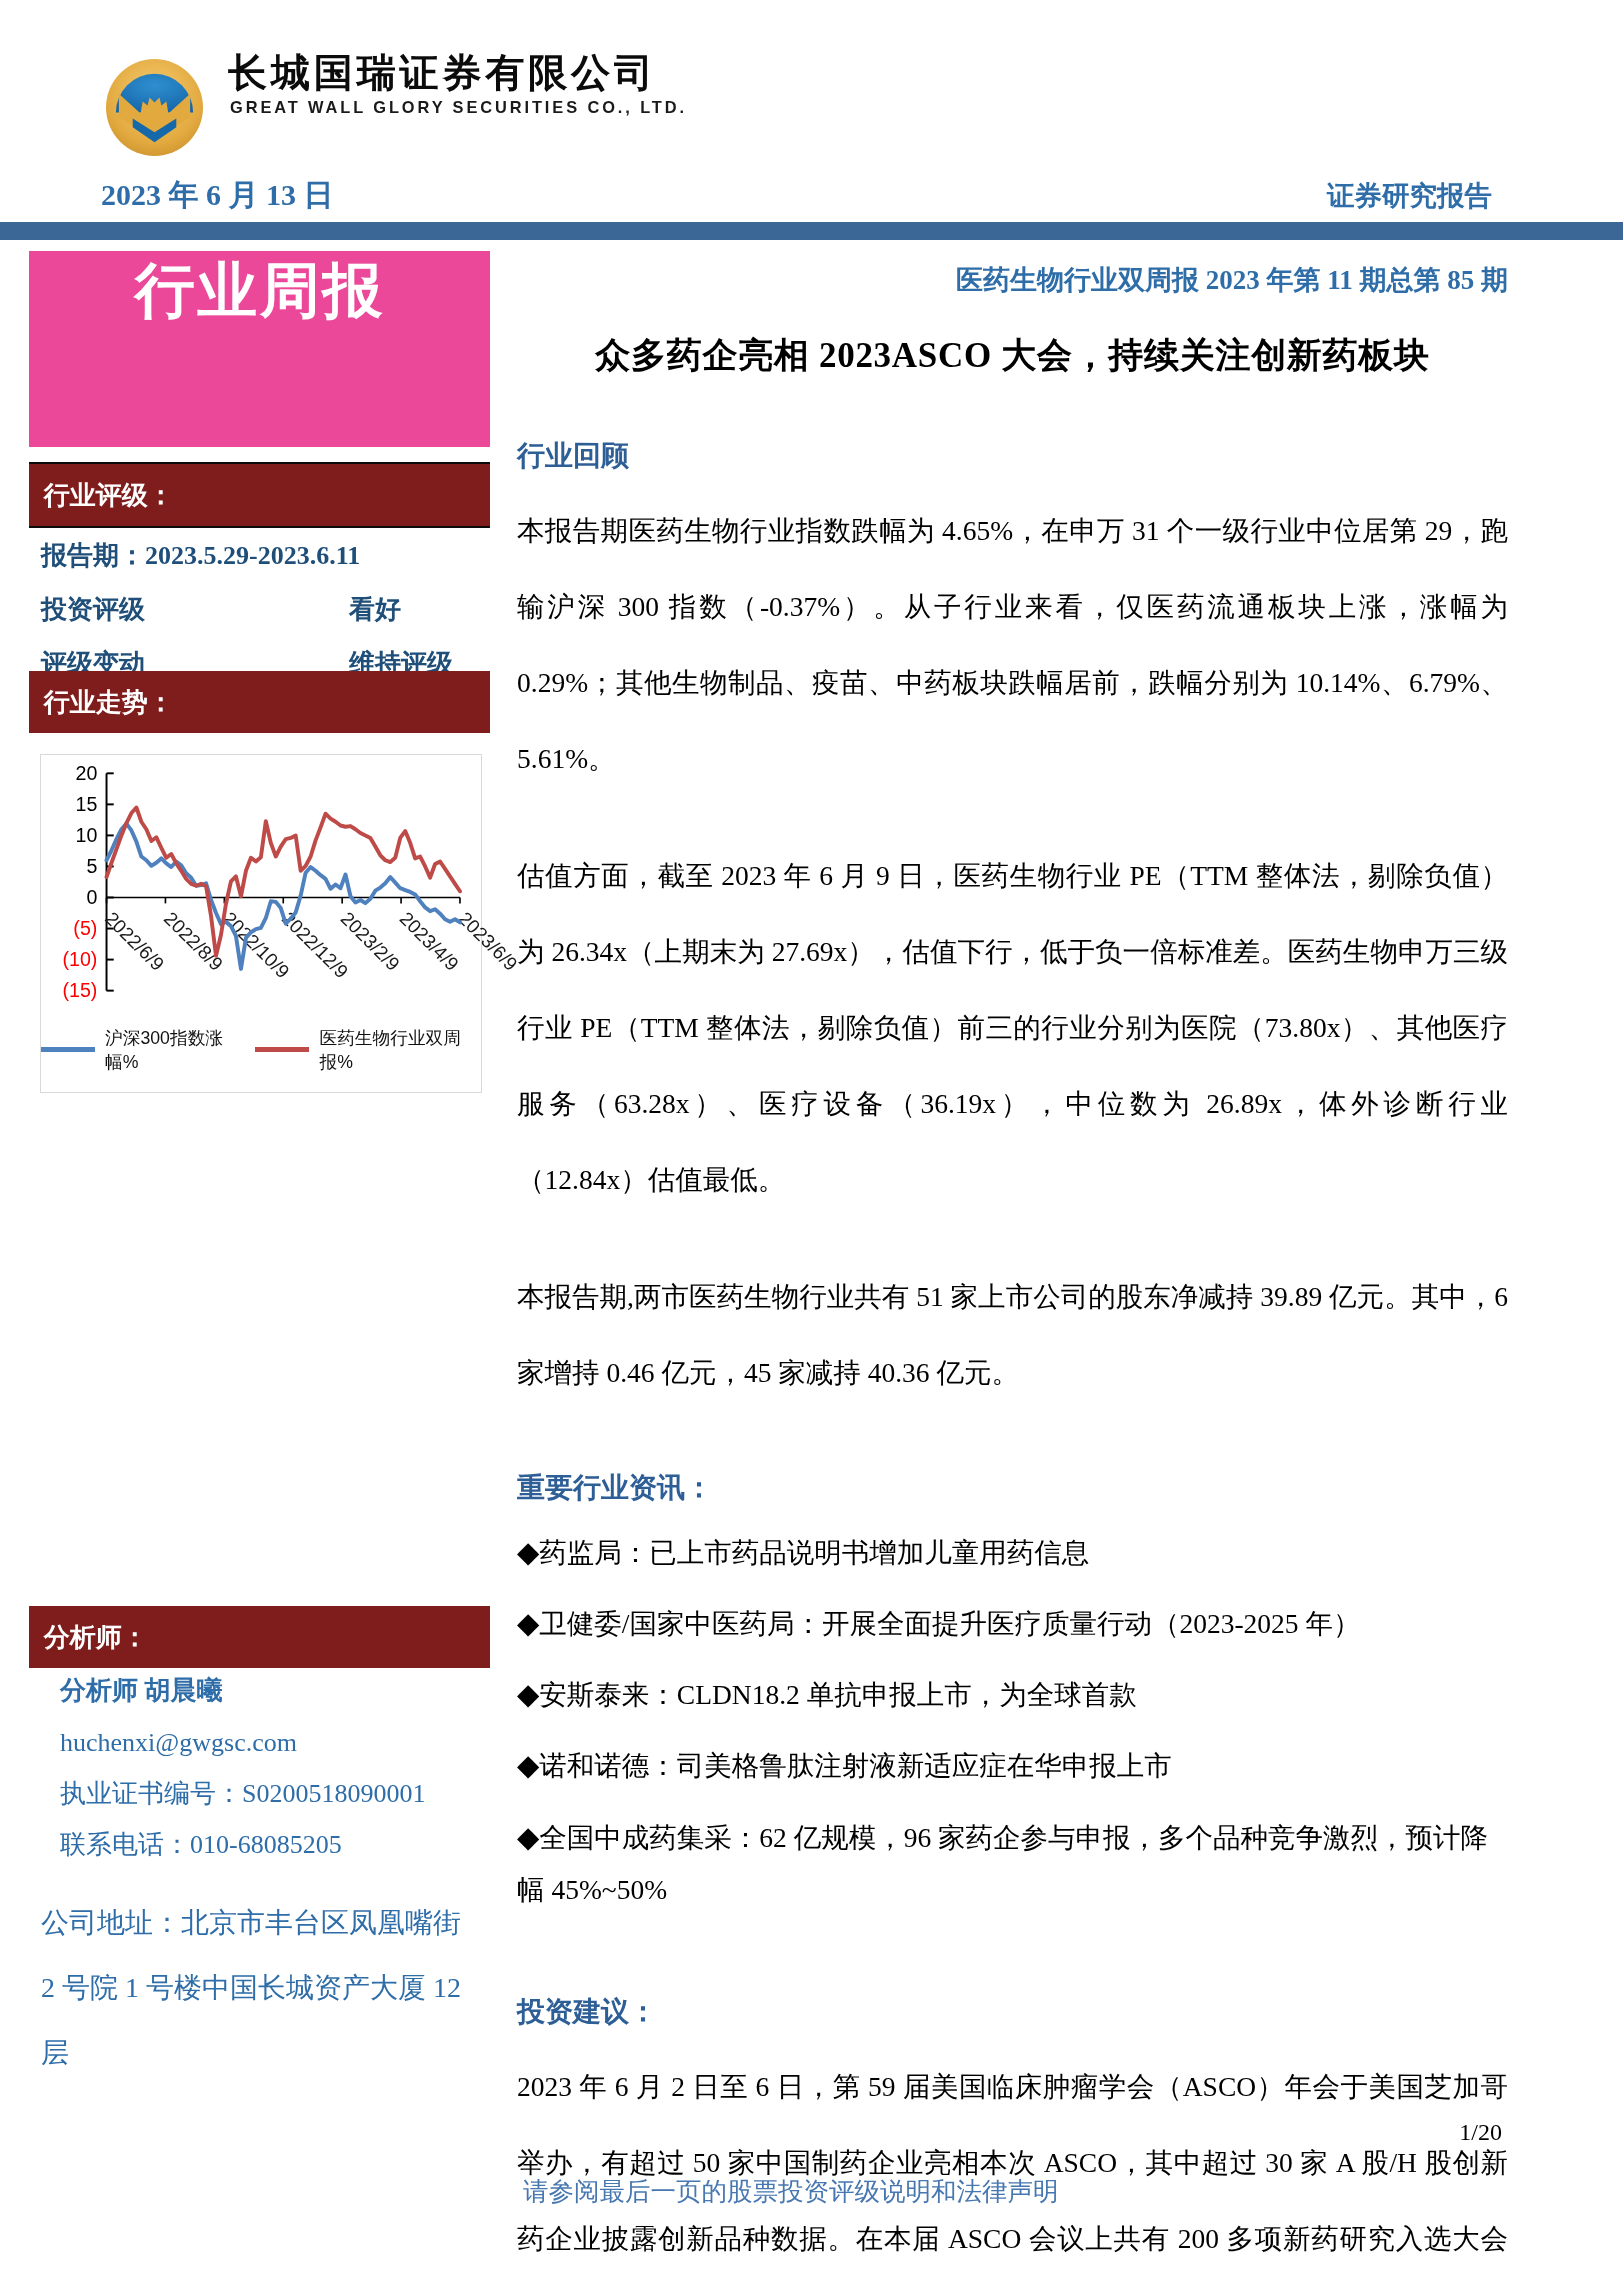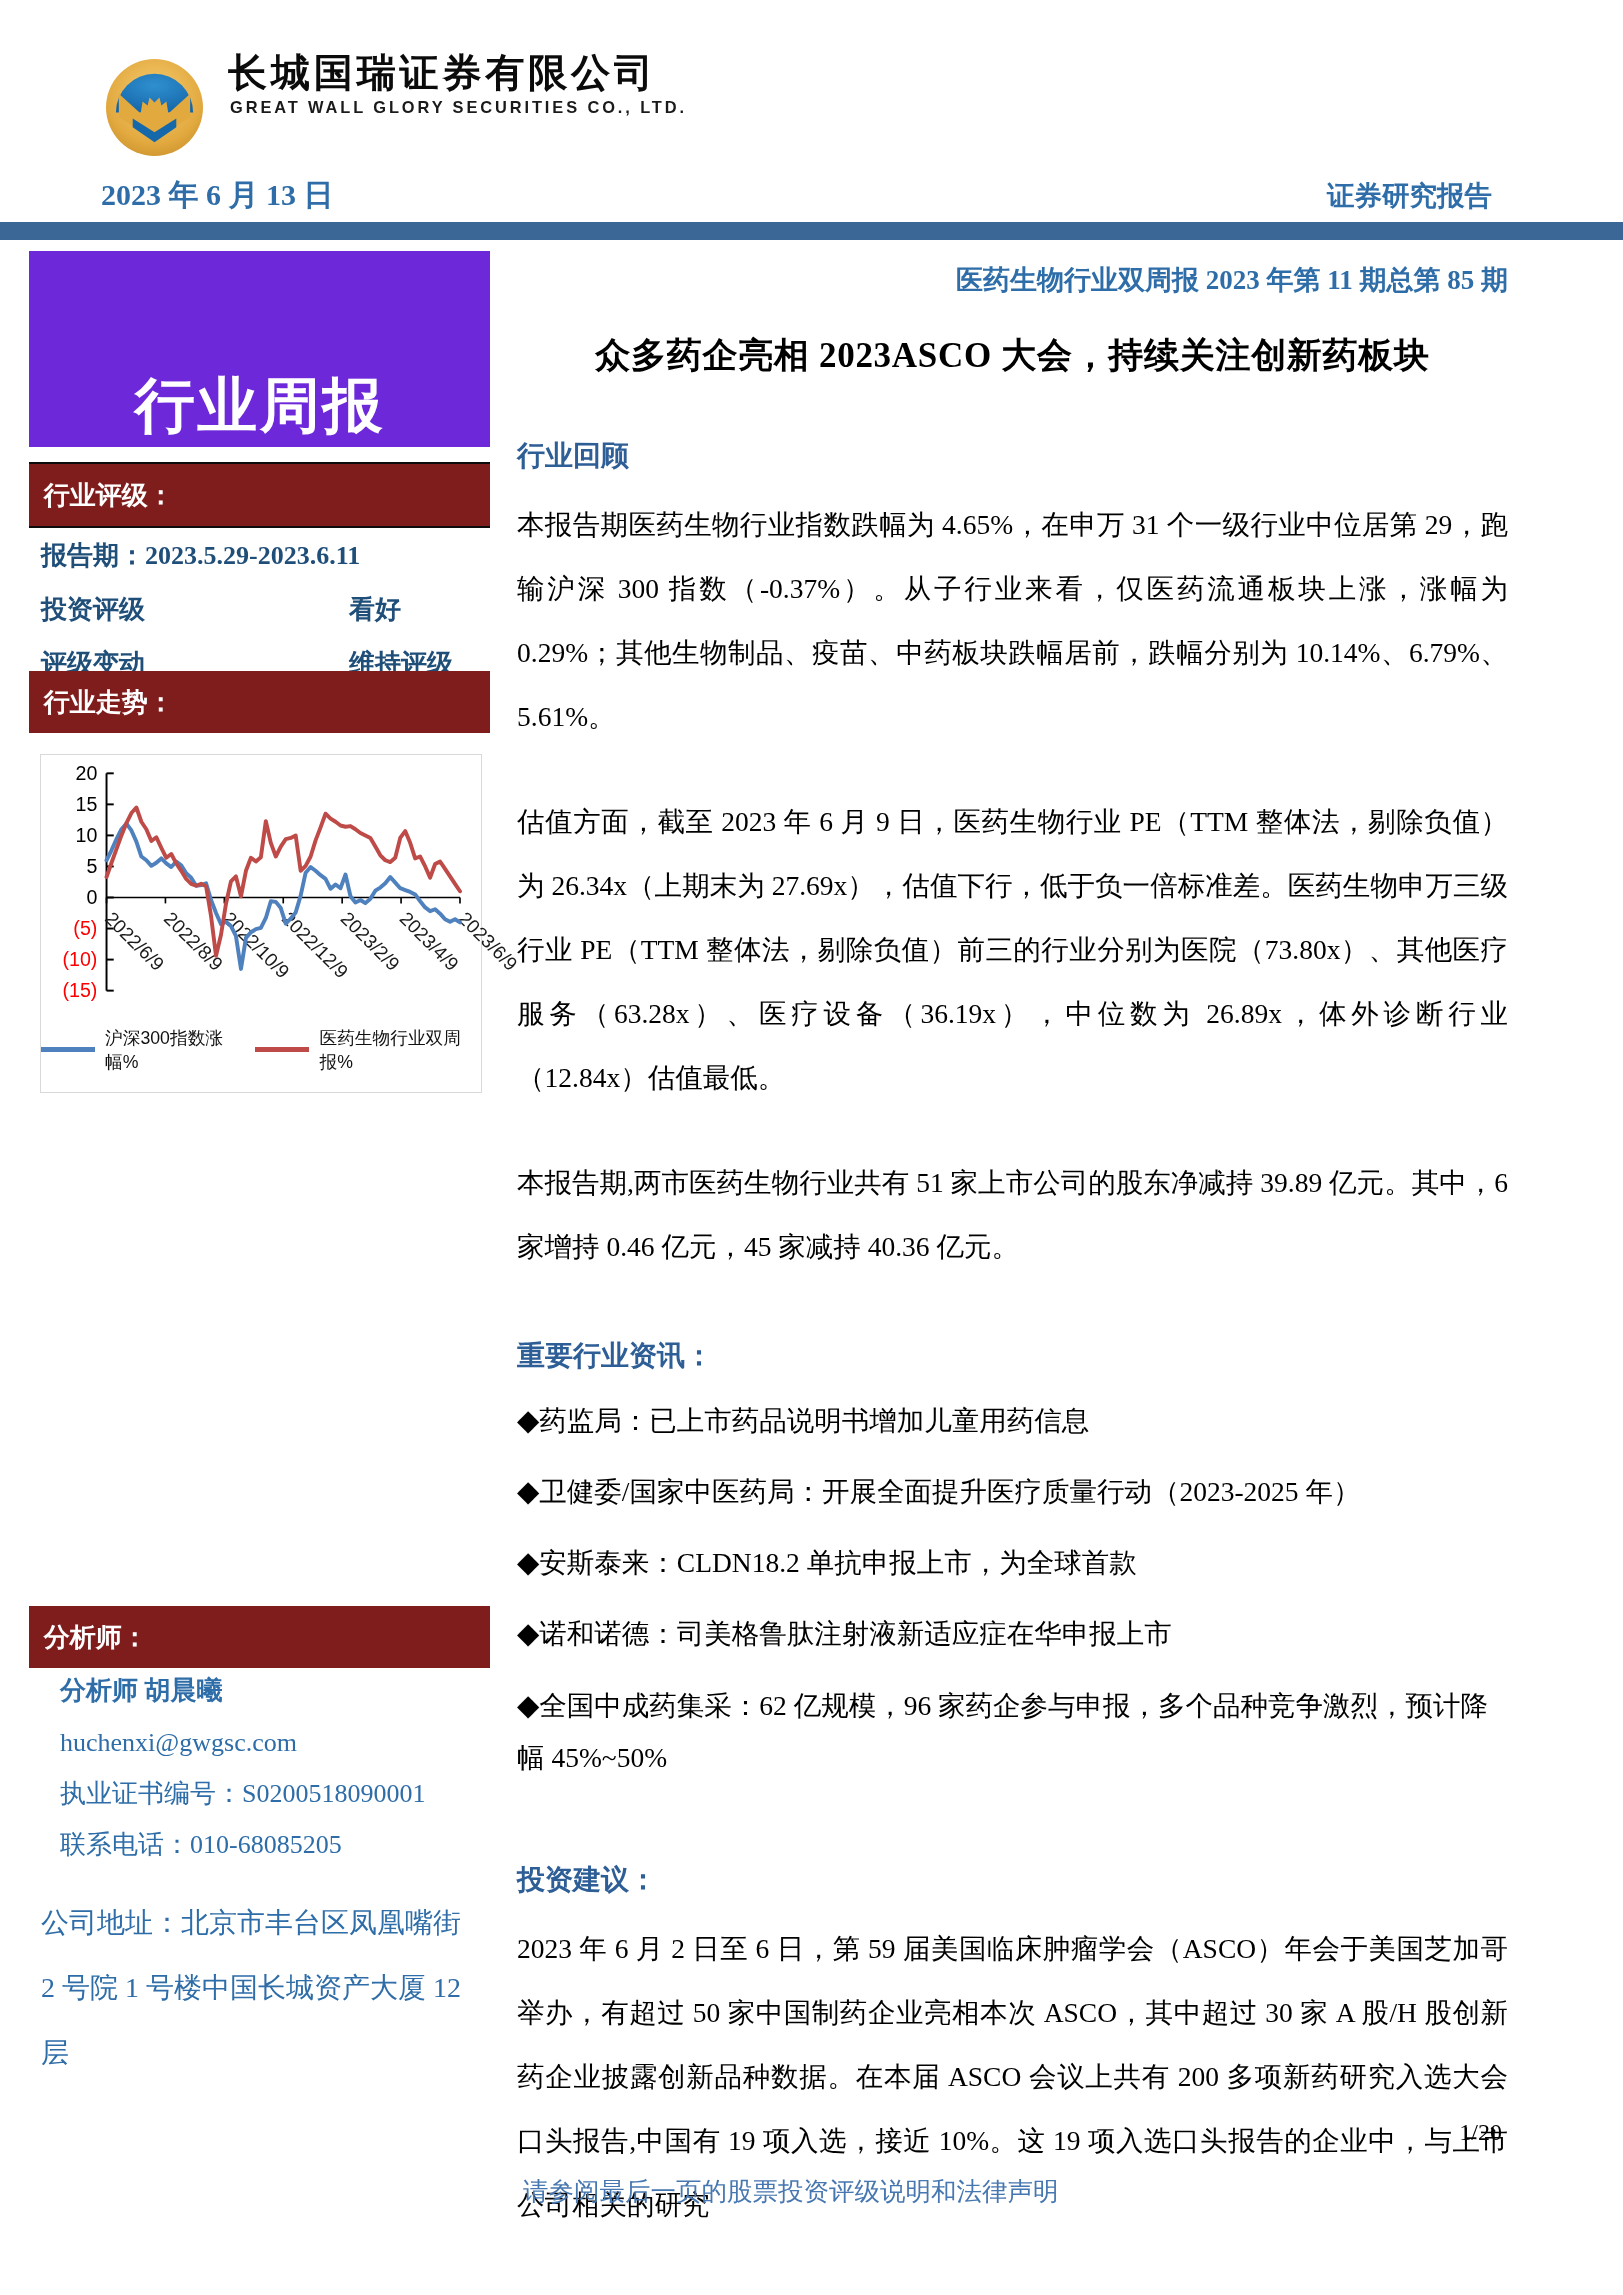--- a/index.html
+++ b/index.html
@@ -10,21 +10,21 @@
   .company-cn{position:absolute;left:228px;top:46px;font-family:"Liberation Sans","DejaVu Sans",sans-serif;
               font-weight:bold;font-size:39px;letter-spacing:3.9px;color:#0b0b0b;}
   .company-en{position:absolute;left:230px;top:98px;font-family:"Liberation Sans","DejaVu Sans",sans-serif;
               font-weight:bold;font-size:16.4px;letter-spacing:2.9px;color:#1a1a1a;}
   .report-date{position:absolute;left:101px;top:175px;font-weight:bold;font-size:30px;color:#2E6DA8;}
   .report-type{position:absolute;right:131px;top:178px;font-family:"Liberation Sans","DejaVu Sans",sans-serif;
                font-weight:bold;font-size:27.5px;color:#2E6DA8;}
   .top-band{position:absolute;left:0;top:222px;width:1623px;height:18.3px;background:#3A6795;}
   
   .side{position:absolute;left:29.4px;width:461px;}
-  .weekly-box{top:251px;height:196px;background:#6d28d9;display:flex;align-items:flex-end;justify-content:center;}
+  .weekly-box{top:251px;height:196px;background:#ec4899;display:flex;align-items:flex-start;justify-content:center;}
   .weekly-box span{font-family:"Liberation Sans","DejaVu Sans",sans-serif;font-weight:bold;
                    font-size:60px;color:#ffffff;letter-spacing:2.6px;}
   .side-bar-header{height:62px;background:#7f1d1d;display:flex;align-items:center;}
   .side-bar-header span{font-family:"Liberation Sans","DejaVu Sans",sans-serif;font-weight:bold;
                         font-size:26px;color:#ffffff;padding-left:14.4px;}
   .rating-bar{top:462px;border-top:2.6px solid #0c0c0c;border-bottom:2.6px solid #0c0c0c;}
   .trend-bar{top:671px;}
   .analyst-bar{top:1606px;}
   .rating-rows{position:absolute;left:41px;top:529px;width:445px;color:#1F4E79;font-weight:bold;font-size:26px;}
   .rating-row{position:relative;height:54px;line-height:54px;}
@@ -39,21 +39,21 @@
   .analyst-info{position:absolute;left:41px;top:1665px;width:445px;color:#2E6DA8;font-size:26px;margin-left:19px;}
   .analyst-info .name{font-weight:bold;height:52px;line-height:52px;}
   .analyst-info .row{height:51px;line-height:51px;}
   .addr{position:absolute;left:41px;top:1890px;width:445px;color:#2E6DA8;font-size:28px;line-height:65px;}
   
   .main{position:absolute;left:517px;top:262px;width:991px;}
   .series-line{text-align:right;font-weight:bold;font-size:27px;color:#2E6DA8;}
   .doc-title{text-align:center;font-weight:bold;font-size:35px;color:#000;margin-top:34px;letter-spacing:0.7px;}
   .sec-head{font-family:"Liberation Sans","DejaVu Sans",sans-serif;font-weight:bold;font-size:28px;
             color:#2E5E96;margin-top:58px;}
-  .para{font-size:27.5px;line-height:64px;text-align:justify;color:#000;margin-top:18.3px;}
+  .para{font-size:27.5px;line-height:76px;text-align:justify;color:#000;margin-top:18.3px;}
   .para + .para{margin-top:41px;}
   .bullets{margin-top:6.5px;}
   .bullet{font-size:27.5px;line-height:52px;margin-top:18.3px;color:#000;}
   .bullet .dia{font-family:"DejaVu Sans",sans-serif;font-size:29px;}
   .advice-head{margin-top:77px;}
   
   .page-num{position:absolute;right:121px;top:2119px;font-size:24px;color:#000;}
   .footer-note{position:absolute;left:523px;top:2174px;font-size:25.5px;color:#4777B0;}
 </style>
 </head>

